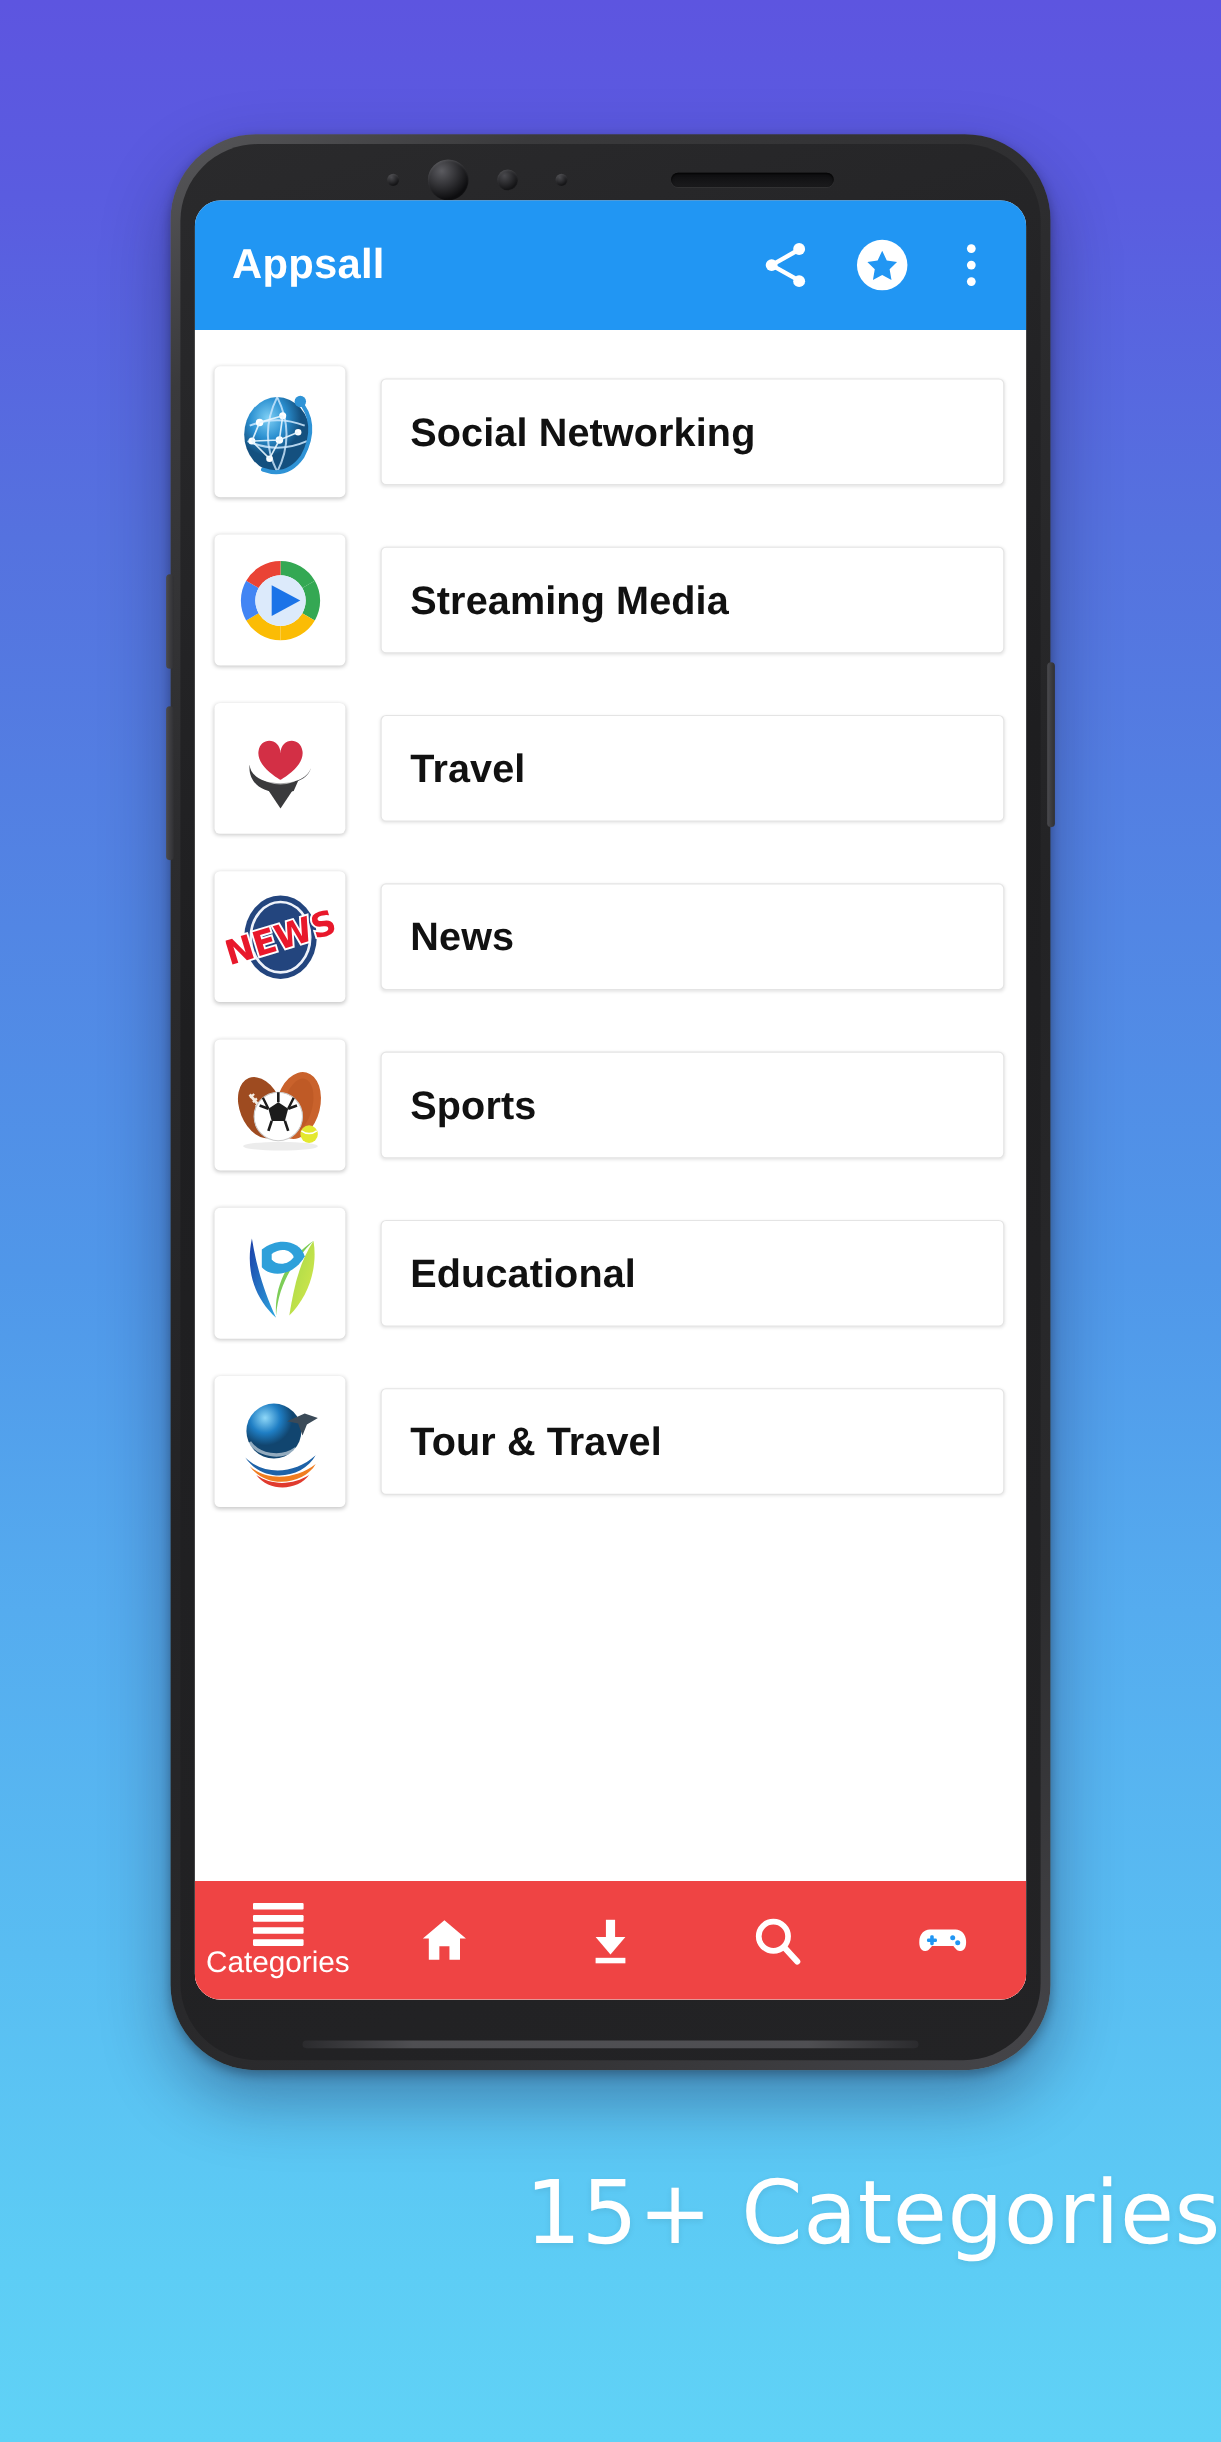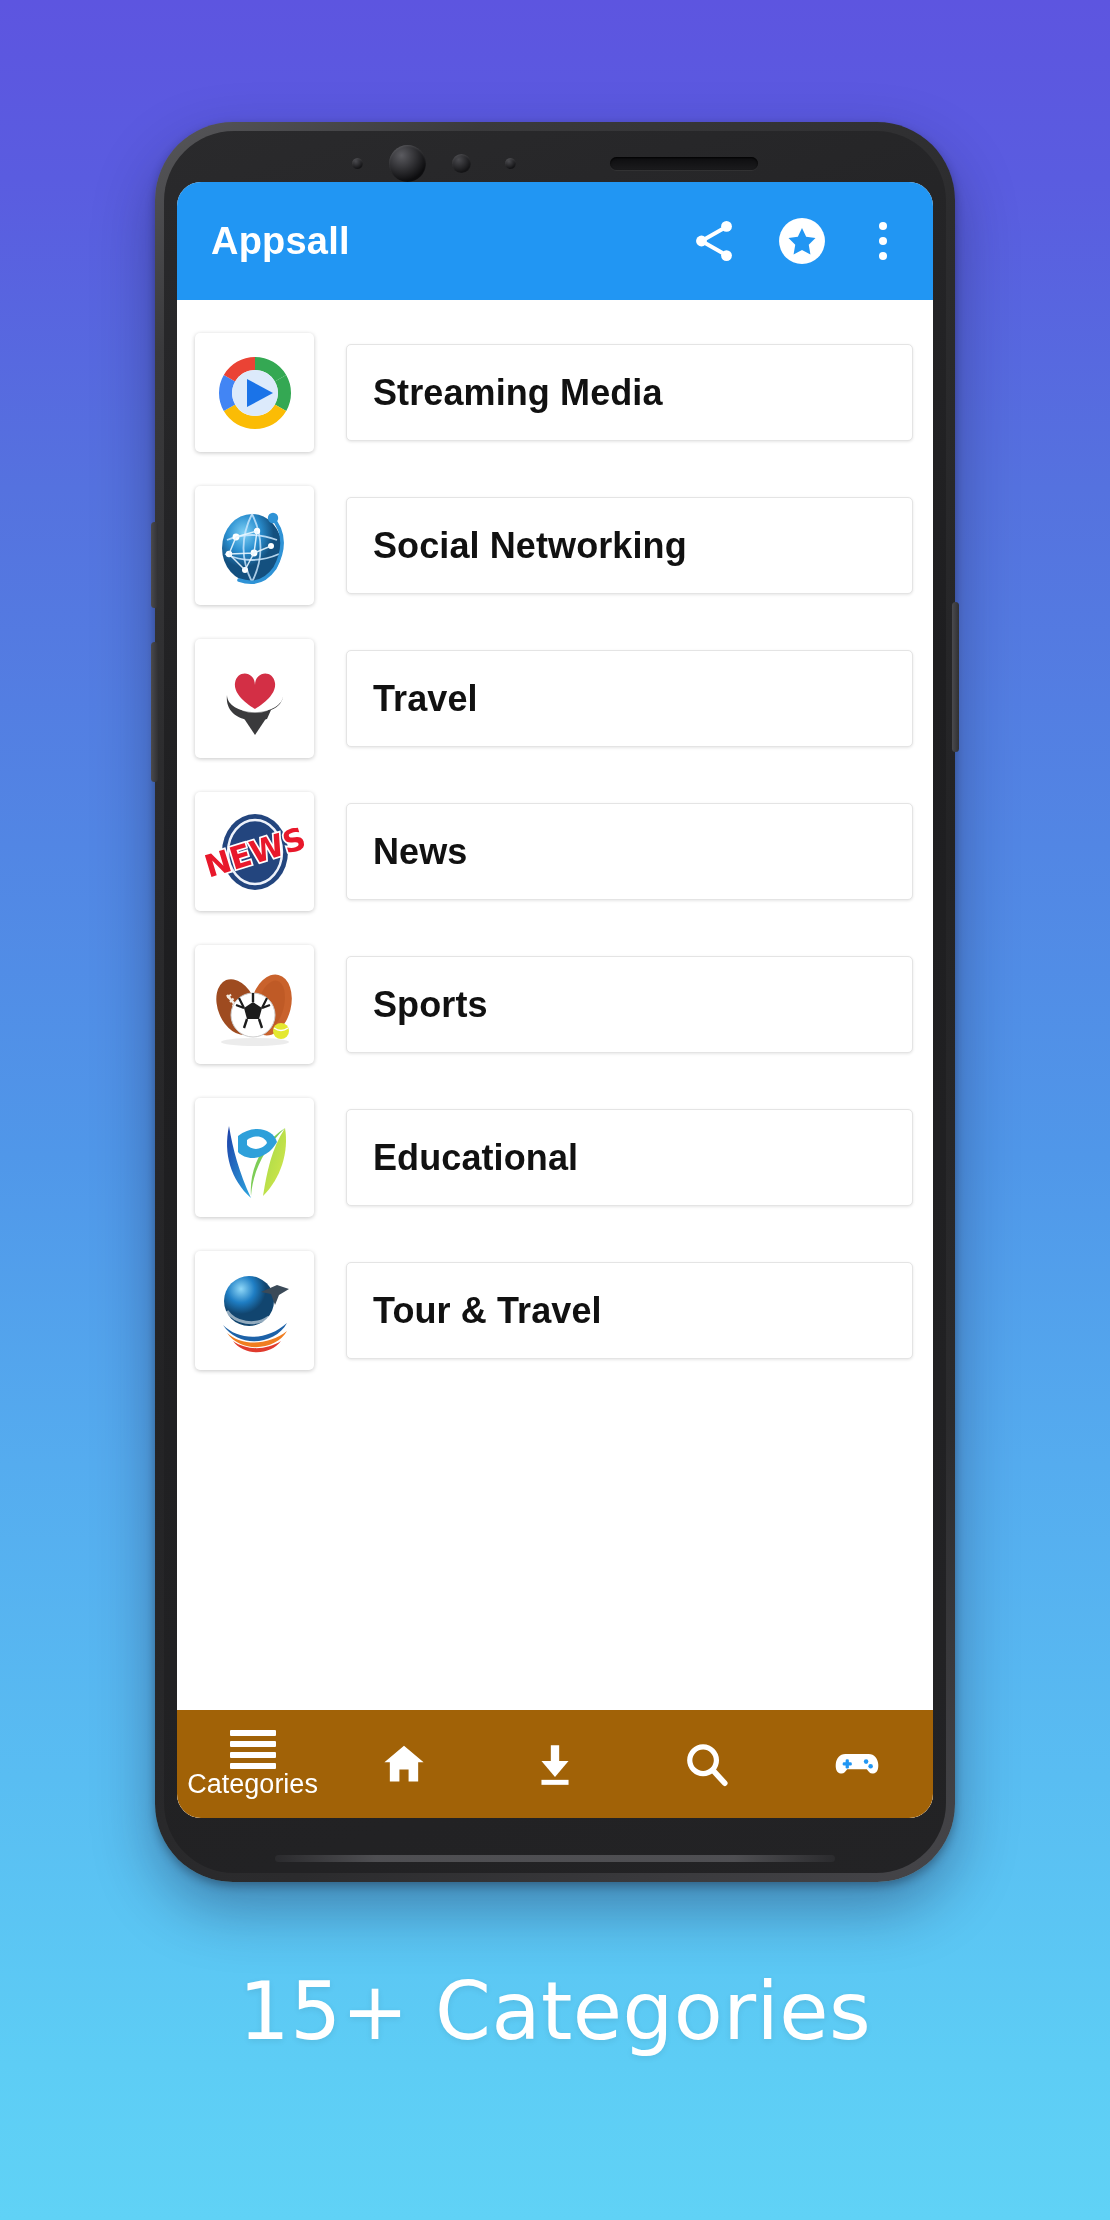--- a/index.html
+++ b/index.html
@@ -105,39 +105,39 @@
     box-shadow:0 1px 3px rgba(0,0,0,.10);
     display:flex; align-items:center; padding:0 26px;
   }
   .label-card span{
     font-size:36px; font-weight:bold; color:#111; letter-spacing:.1px;
   }
 
   
   .bottomnav{
     position:absolute; left:0; right:0; bottom:0; height:108px;
-    background:#a16207;
+    background:#ef4444;
     display:flex; align-items:center; z-index:5;
   }
   .navitem{
     flex:1 1 0; height:100%;
     display:flex; flex-direction:column; align-items:center; justify-content:center;
     position:relative; color:#fff;
   }
   .navitem svg{ display:block; }
   .navlabel{
     font-size:27px; color:#fff; margin-top:2px; line-height:1;
   }
   .hamb{ display:flex; flex-direction:column; gap:5px; width:46px; }
   .hamb i{ display:block; height:6px; background:#fff; border-radius:1px; }
 
   
   .caption{
     position:absolute; left:0; right:0; top:1965px;
-    text-align:center;
+    text-align:right;
     color:#fff; font-size:80px; font-weight:400;
     letter-spacing:.5px;
     font-family:"DejaVu Sans", sans-serif;
     text-shadow:0 2px 6px rgba(0,0,0,.08);
   }
 </style>
 </head>
 <body>
 
 <div class="phone-wrap">
@@ -192,42 +192,20 @@
           <div class="kebab">
             <i></i>
             <i></i>
             <i></i>
           </div>
 
         </div>
       </div>
 
       <div class="list">
-
-        <div class="row">
-          <div class="thumb">
-            <span>
-              <svg width="100" height="100" viewBox="0 0 100 100">
-                <g transform="translate(50,50)">
-                  <path d="M0 -36 A36 36 0 0 1 31.2 -18 L19.8 -11.4 A23 23 0 0 0 0 -23 Z" fill="#34a853"></path>
-                  <path d="M31.2 -18 A36 36 0 0 1 31.2 18 L19.8 11.4 A23 23 0 0 0 19.8 -11.4 Z" fill="#34a853"></path>
-                  <path d="M31.2 18 A36 36 0 0 1 0 36 L0 23 A23 23 0 0 0 19.8 11.4 Z" fill="#fbbc05"></path>
-                  <path d="M0 36 A36 36 0 0 1 -31.2 18 L-19.8 11.4 A23 23 0 0 0 0 23 Z" fill="#fbbc05"></path>
-                  <path d="M-31.2 18 A36 36 0 0 1 -31.2 -18 L-19.8 -11.4 A23 23 0 0 0 -19.8 11.4 Z" fill="#4285f4"></path>
-                  <path d="M-31.2 -18 A36 36 0 0 1 0 -36 L0 -23 A23 23 0 0 0 -19.8 -11.4 Z" fill="#ea4335"></path>
-                  <circle cx="0" cy="0" r="23" fill="#dceafb"></circle>
-                  <path d="M-8 -14 L18 0 L-8 14 Z" fill="#1a73e8"></path>
-                </g>
-              </svg>
-            </span>
-          </div>
-          <div class="label-card">
-            <span>Streaming Media</span>
-          </div>
-        </div>
 
         <div class="row">
           <div class="thumb">
             <span>
               <svg width="100" height="100" viewBox="0 0 100 100">
                 <defs>
                     <radialGradient id="gN" cx="36%" cy="28%">
                       <stop offset="0%" stop-color="#7fd0f5"></stop>
                       <stop offset="55%" stop-color="#2a8fd0"></stop>
                       <stop offset="100%" stop-color="#14507f"></stop>
@@ -248,20 +226,42 @@
                   <circle cx="40" cy="74" r="3.0" fill="#fff"></circle>
                 <path d="M31 41 L52 35 M31 41 L24 58 M52 35 L49 57 M24 58 L49 57 M49 57 L66 50 M24 58 L40 74 M49 57 L40 74" stroke="#eaf7ff" stroke-width="1.5" fill="none" opacity=".9"></path>
               </svg>
             </span>
           </div>
           <div class="label-card">
             <span>Social Networking</span>
           </div>
         </div>
 
+        <div class="row">
+          <div class="thumb">
+            <span>
+              <svg width="100" height="100" viewBox="0 0 100 100">
+                <g transform="translate(50,50)">
+                  <path d="M0 -36 A36 36 0 0 1 31.2 -18 L19.8 -11.4 A23 23 0 0 0 0 -23 Z" fill="#34a853"></path>
+                  <path d="M31.2 -18 A36 36 0 0 1 31.2 18 L19.8 11.4 A23 23 0 0 0 19.8 -11.4 Z" fill="#34a853"></path>
+                  <path d="M31.2 18 A36 36 0 0 1 0 36 L0 23 A23 23 0 0 0 19.8 11.4 Z" fill="#fbbc05"></path>
+                  <path d="M0 36 A36 36 0 0 1 -31.2 18 L-19.8 11.4 A23 23 0 0 0 0 23 Z" fill="#fbbc05"></path>
+                  <path d="M-31.2 18 A36 36 0 0 1 -31.2 -18 L-19.8 -11.4 A23 23 0 0 0 -19.8 11.4 Z" fill="#4285f4"></path>
+                  <path d="M-31.2 -18 A36 36 0 0 1 0 -36 L0 -23 A23 23 0 0 0 -19.8 -11.4 Z" fill="#ea4335"></path>
+                  <circle cx="0" cy="0" r="23" fill="#dceafb"></circle>
+                  <path d="M-8 -14 L18 0 L-8 14 Z" fill="#1a73e8"></path>
+                </g>
+              </svg>
+            </span>
+          </div>
+          <div class="label-card">
+            <span>Streaming Media</span>
+          </div>
+        </div>
+
 
         <div class="row">
           <div class="thumb">
             <span>
               <svg width="100" height="100" viewBox="0 0 100 100">
                 <path d="M50 36 C50 22 32 20 30 34 C28 48 50 60 50 60 C50 60 72 48 70 34 C68 20 50 22 50 36 Z" fill="#d32f45"></path>
                 <path d="M22 46 C22 56 34 63 50 63 C66 63 78 56 78 46 C78 52 74 58 66 61 L62 70 C58 71 54 71.5 50 71.5 C33 71.5 20 62 22 46 Z" fill="#3a3a3c"></path>
                 <path d="M38 68 L62 68 L50 86 Z" fill="#3a3a3c"></path>
                 <path d="M28 53 C34 60 42 63 50 63 C58 63 66 60 72 53" stroke="#ffffff" stroke-width="2.2" fill="none" opacity=".55"></path>
               </svg>

